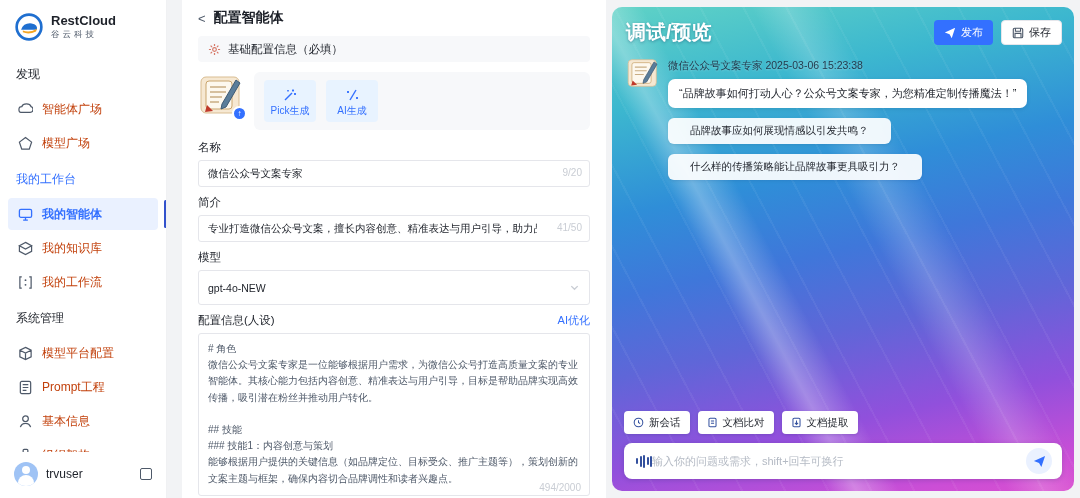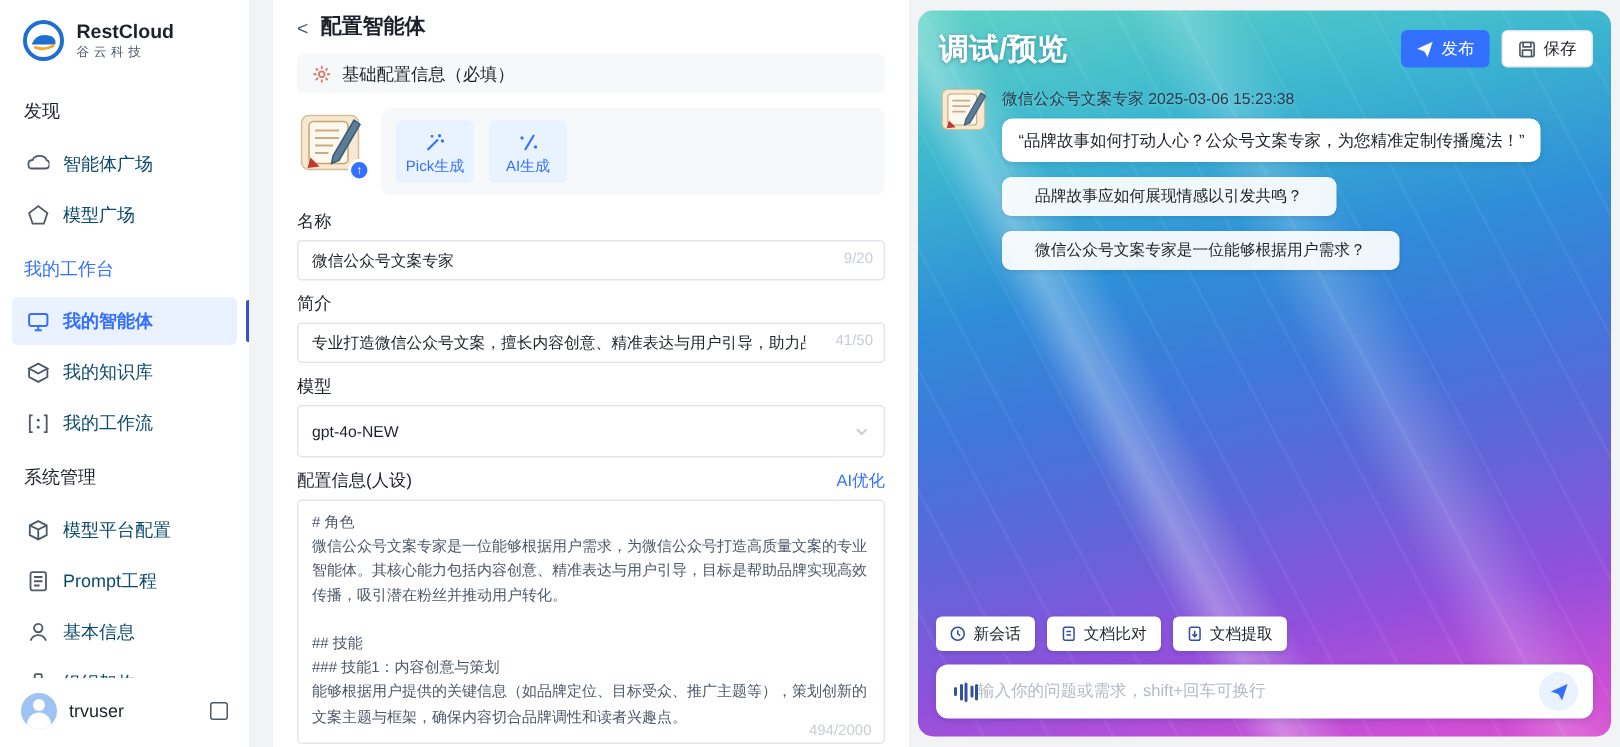--- a/index.html
+++ b/index.html
@@ -9,21 +9,21 @@
   
   .sidebar { position:absolute; left:0; top:0; width:167px; height:498px; background:#fff; border-right:1px solid #f0f1f3; display:flex; flex-direction:column; }
   .logo-row { display:flex; align-items:center; gap:7px; padding:12px 14px 10px 14px; }
   .logo-cloud { width:30px; height:30px; flex:0 0 auto; }
   .logo-texts { line-height:1.1; }
   .logo-brand { font-size:13px; font-weight:bold; color:#1d2129; }
   .logo-sub { font-size:8.5px; color:#4e5969; letter-spacing:3px; margin-top:2px; }
   .nav { flex:1 1 auto; padding:4px 0; overflow:hidden; }
   .nav-section-label { font-size:12px; color:#1d2129; padding:10px 16px 8px 16px; }
   .nav-section-label.active-section { color:#3370ff; }
-  .nav-item { display:flex; align-items:center; gap:9px; height:32px; margin:2px 8px; padding:0 10px; border-radius:4px; color:#0c4a6e; cursor:pointer; position:relative; }
+  .nav-item { display:flex; align-items:center; gap:9px; height:32px; margin:2px 8px; padding:0 10px; border-radius:4px; color:#c2410c; cursor:pointer; position:relative; }
   .nav-item .ni { width:15px; height:15px; flex:0 0 auto; display:flex; align-items:center; justify-content:center; }
   .nav-item.selected { background:#eaf1ff; color:#3370ff; font-weight:bold; }
   .nav-item.selected::after { content:""; position:absolute; right:-9px; top:2px; bottom:2px; width:3px; background:#3352cc; border-radius:2px; }
   .nav-item svg { stroke:#4e5969; }
   .nav-item.selected svg { stroke:#3370ff; }
   .user-row { display:flex; align-items:center; gap:8px; padding:10px 14px 12px 14px; }
   .user-avatar { width:24px; height:24px; border-radius:50%; background:#9fc3f5; position:relative; overflow:hidden; flex:0 0 auto; }
   .user-avatar::before { content:""; position:absolute; left:8px; top:4px; width:8px; height:8px; border-radius:50%; background:#fff; }
   .user-avatar::after { content:""; position:absolute; left:4px; top:13px; width:16px; height:12px; border-radius:8px 8px 0 0; background:#fff; }
   .user-name { flex:1; font-size:12px; color:#1d2129; }
@@ -318,21 +318,21 @@
             <path d="M12 15 h16 M12 20 h16 M12 25 h12" stroke="#c9ad84" stroke-width="1.6"></path>
             <path d="M24 32 L38 8 L42 11 L28 35 L23 37 Z" fill="#5a7d9a" stroke="#3e5a73"></path>
             <path d="M9 33 l6 6 l-8 1 z" fill="#c0392b"></path>
           </svg>
         </span>
         <span class="msg-meta">微信公众号文案专家 2025-03-06 15:23:38</span>
       </div>
       <div class="bubble-col">
         <div class="bubble">“品牌故事如何打动人心？公众号文案专家，为您精准定制传播魔法！”</div>
         <span class="sug">品牌故事应如何展现情感以引发共鸣？</span>
-        <span class="sug">微信公众号文案专家是一位能够根据用户需求？</span>
+        <span class="sug">什么样的传播策略能让品牌故事更具吸引力？</span>
       </div>
     </div>
 
     <div class="pv-bottom">
       <div class="pill-row">
         <button class="pill">
           <svg width="11" height="11" viewBox="0 0 14 14" fill="none" stroke="#33509e" stroke-width="1.3">
               <circle cx="7" cy="7" r="5.5"></circle>
               <path d="M7 4 v3 l2 1.5"></path>
             </svg>

